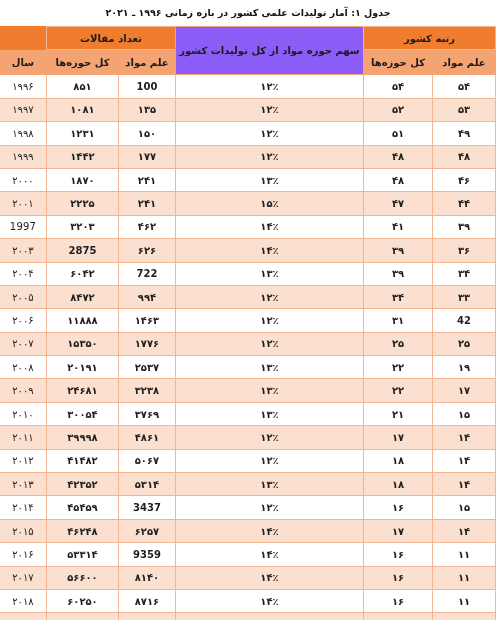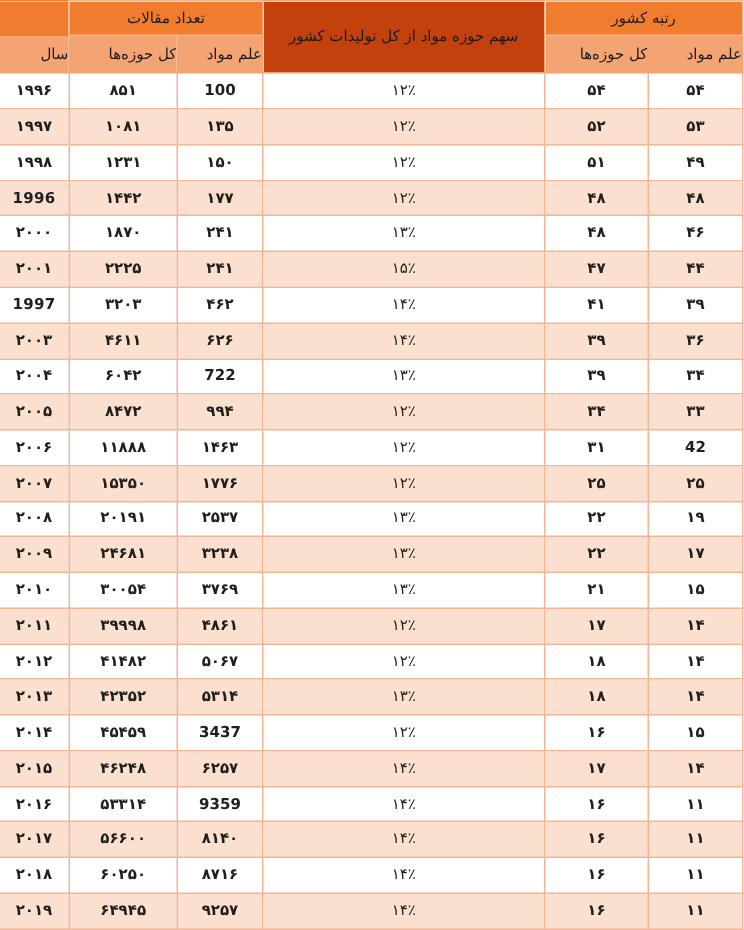--- a/index.html
+++ b/index.html
@@ -55,61 +55,61 @@
     text-align: center;
     vertical-align: middle;
     font-size: 10px;
     height: 22.4px;
     overflow: hidden;
     white-space: nowrap;
   }
   thead th {
     background: #f07d2e;
     color: #1c1c1c;
-    font-weight: normal;
+    font-weight: bold;
     font-size: 10.5px;
     border: 1px solid #f07d2e;
     height: 24px;
   }
   thead tr.sub th {
     background: #f4a373;
     border: 1px solid #f4a373;
     font-size: 10px;
     height: 24px;
-    text-align: right;
   }
   thead th.blank-top {
     background: #f07d2e;
     border: 1px solid #f07d2e;
   }
   thead th.share-sub {
-    background: #c2410c;
+    background: #8b5cf6;
     border: 1px solid #f4a373;
   }
   tbody td {
     background: #ffffff;
     font-weight: bold;
     color: #1f1f1f;
   }
   tbody tr.alt td {
     background: #fbdfcf;
   }
   tbody td.year-cell {
+    font-weight: normal;
+    letter-spacing: 0.2px;
+  }
+  tbody td.share-cell {
     font-weight: bold;
-    letter-spacing: 0.2px;
-  }
-  tbody td.share-cell {
-    font-weight: normal;
   }
 </style>
 </head>
 <body>
 
 <div class="sheet">
 
+  <div class="table-caption">جدول ۱: آمار تولیدات علمی کشور در بازه زمانی ۱۹۹۶ ـ ۲۰۲۱</div>
 
   <table class="stats">
     <colgroup>
       <col class="c-rmatsci">
       <col class="c-rallfields">
       <col class="c-share">
       <col class="c-matsci">
       <col class="c-allfields">
       <col class="c-year">
     </colgroup>
@@ -152,21 +152,21 @@
           <td>۱۵۰</td>
           <td>۱۲۳۱</td>
           <td class="year-cell">۱۹۹۸</td>
         </tr>
         <tr class="alt">
           <td>۴۸</td>
           <td>۴۸</td>
           <td class="share-cell">۱۲٪</td>
           <td>۱۷۷</td>
           <td>۱۴۴۲</td>
-          <td class="year-cell">1996</td>
+          <td class="year-cell">۱۹۹۹</td>
         </tr>
         <tr>
           <td>۴۶</td>
           <td>۴۸</td>
           <td class="share-cell">۱۳٪</td>
           <td>۲۴۱</td>
           <td>۱۸۷۰</td>
           <td class="year-cell">۲۰۰۰</td>
         </tr>
         <tr class="alt">
@@ -183,21 +183,21 @@
           <td class="share-cell">۱۴٪</td>
           <td>۴۶۲</td>
           <td>۳۲۰۳</td>
           <td class="year-cell">1997</td>
         </tr>
         <tr class="alt">
           <td>۳۶</td>
           <td>۳۹</td>
           <td class="share-cell">۱۴٪</td>
           <td>۶۲۶</td>
-          <td>۴۶۱۱</td>
+          <td>2875</td>
           <td class="year-cell">۲۰۰۳</td>
         </tr>
         <tr>
           <td>۳۴</td>
           <td>۳۹</td>
           <td class="share-cell">۱۳٪</td>
           <td>722</td>
           <td>۶۰۴۲</td>
           <td class="year-cell">۲۰۰۴</td>
         </tr>

